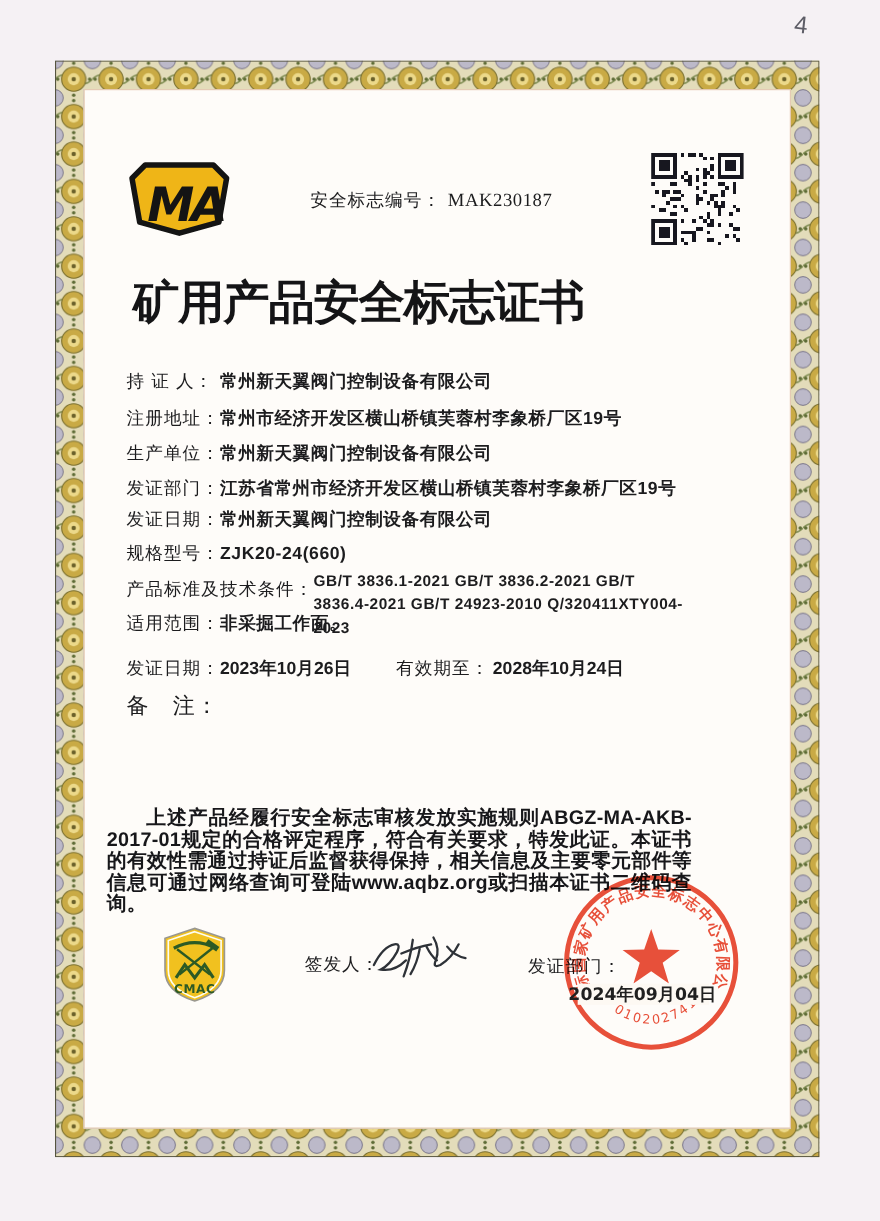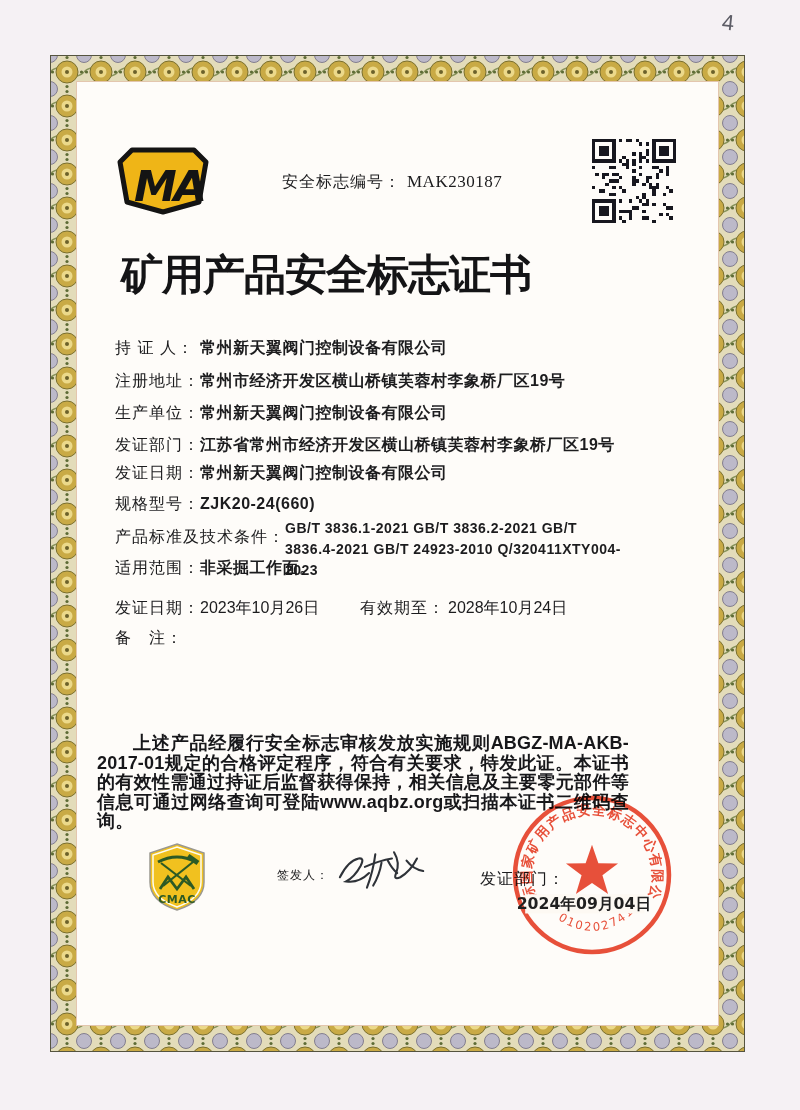--- a/index.html
+++ b/index.html
@@ -22,29 +22,29 @@
   .row .lab { display:inline-block; width:85px; font-weight:400; letter-spacing:1px; vertical-align:top; }
   .row .val { font-weight:700; letter-spacing:0.5px; }
   .r1{top:338px} .r2{top:371px} .r3{top:403px} .r4{top:435px}
   .r5{top:463px} .r6{top:494px} .r8{top:558px}
   .r7{top:518px; white-space:normal; width:575px;}
   .r7 .lab { width:auto; padding-top:9px; }
   .r7 .val { display:inline-block; width:345px; vertical-align:top; white-space:normal; line-height:21px; font-size:14px; }
   .dates { position:absolute; left:115px; top:598px; font-size:16px; width:575px; height:20px; }
   .dates span { position:absolute; white-space:nowrap; }
   .d-lab { font-weight:500; letter-spacing:1px; }
-  .d-val { font-weight:400; }
+  .d-val { font-weight:700; }
   .dl1{left:0} .dv1{left:85px} .dl2{left:245px} .dv2{left:333px}
-  .remark { position:absolute; left:115px; top:628px; font-size:16px; font-weight:500; letter-spacing:1px; }
+  .remark { position:absolute; left:115px; top:628px; font-size:20px; font-weight:500; letter-spacing:1px; }
 
   .note { position:absolute; left:97px; top:734px; width:532px; font-size:18px; line-height:19.5px;
           font-weight:700; text-align:justify; text-indent:2em; letter-spacing:0.2px; color:#17171a; }
 
   .cmac { position:absolute; left:146px; top:842px; width:62px; height:70px; }
-  .signer { position:absolute; left:277px; top:867px; font-size:12px; font-weight:500; letter-spacing:1px; }
+  .signer { position:absolute; left:277px; top:867px; font-size:16px; font-weight:500; letter-spacing:1px; }
   .sig { position:absolute; left:333px; top:846px; width:95px; height:50px; }
   .issuer { position:absolute; left:432px; top:869px; font-size:16px; font-weight:500; letter-spacing:1px;margin-left:48px; }
   .seal { position:absolute; left:511px; top:794px; width:162px; height:162px; mix-blend-mode:multiply; opacity:0.95; }
 </style>
 </head>
 <body>
 
 <div class="page">
 
   <div class="pagenum">4</div>

